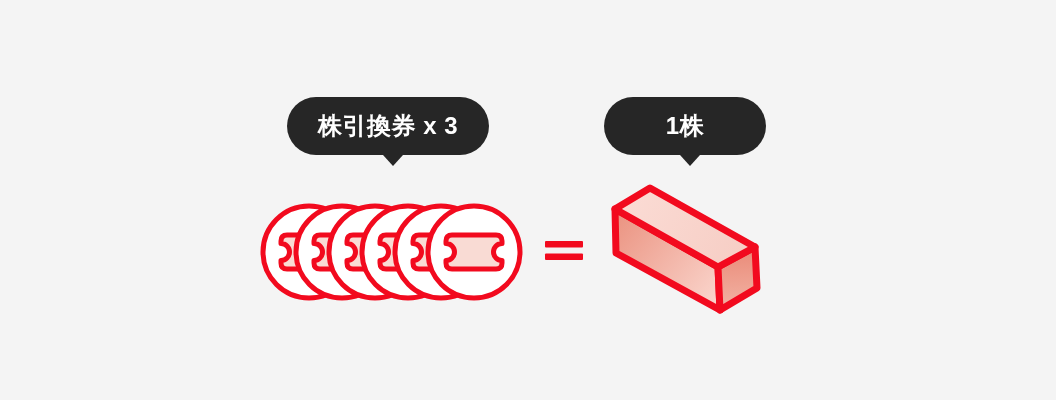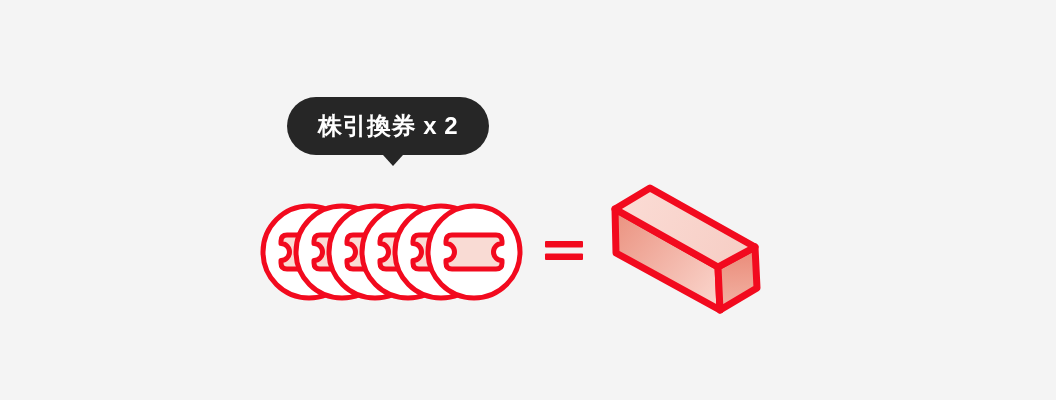--- a/index.html
+++ b/index.html
@@ -64,24 +64,28 @@
   .st-front-b{stop-color:var(--ingot-front-light);}
   .st-end-a{stop-color:var(--ingot-end-dark);}
   .st-end-b{stop-color:var(--ingot-end-light);}
 </style>
 </head>
 <body>
 
 <div class="stage">
 
   <div class="callout left">
-    <span>株引換券 x 2</span>
+    <span>株引換券 x 3</span>
     <div class="tail"></div>
   </div>
 
+  <div class="callout right">
+    <span>1株</span>
+    <div class="tail"></div>
+  </div>
 
   <svg class="illustration" width="1056" height="400" viewBox="0 0 1056 400">
     <defs>
       <g id="coin">
         <circle class="coin-circle" cx="0" cy="0" r="46"></circle>
         <path class="coin-ticket" d="M -22 -17 H 22 Q 28 -17 28 -11 L 28 -8.5 A 8.5 8.5 0 0 0 28 8.5 L 28 11 Q 28 17 22 17 H -22 Q -28 17 -28 11 L -28 8.5 A 8.5 8.5 0 0 0 -28 -8.5 L -28 -11 Q -28 -17 -22 -17 Z"></path>
       </g>
       <linearGradient id="gTop" gradientUnits="userSpaceOnUse" x1="620" y1="195" x2="750" y2="255">
         <stop offset="0" class="st-top-a"></stop>
           <stop offset="1" class="st-top-b"></stop>

